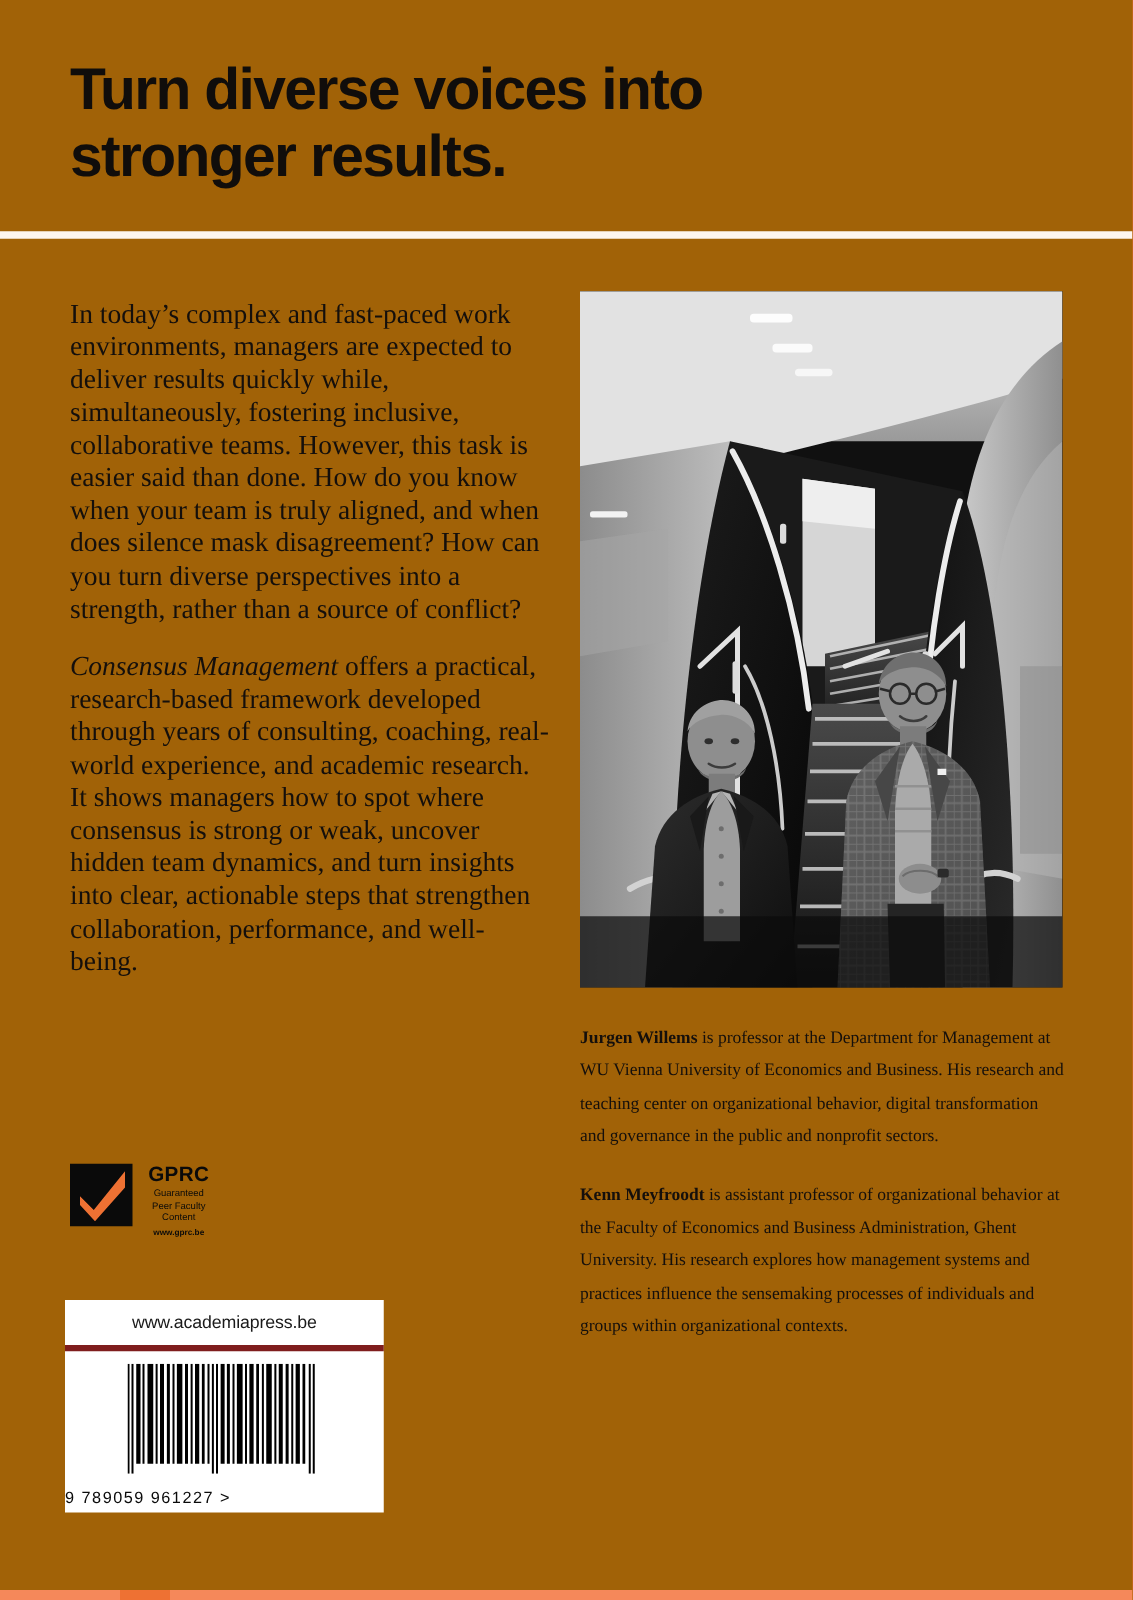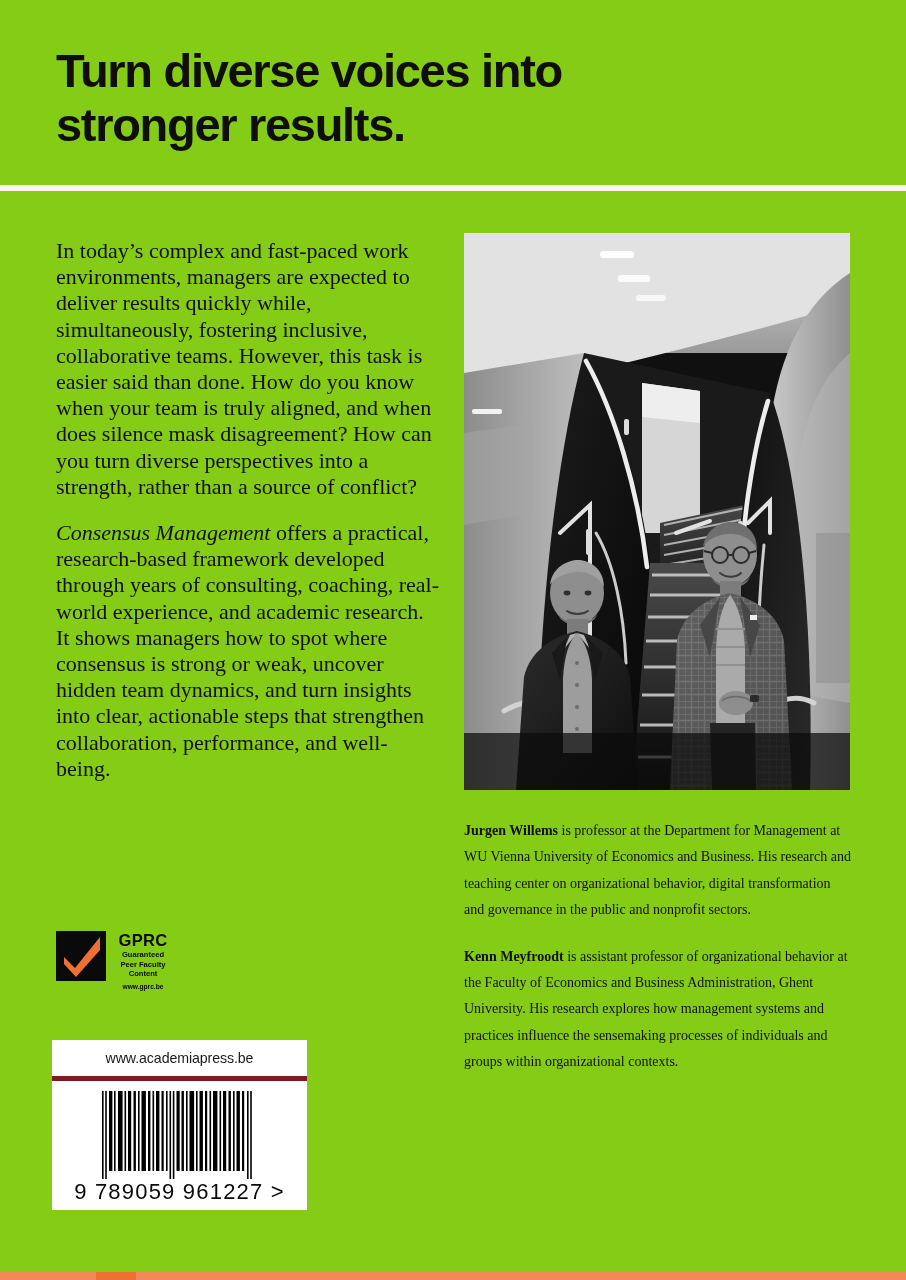--- a/index.html
+++ b/index.html
@@ -11,21 +11,21 @@
     height: 1280px;
     background: #ee7133;
     font-family: "Liberation Serif", serif;
     overflow: hidden;
     position: relative;
   }
 
   .cover {
     position: absolute;
     inset: 0;
-    background: #84cc16;
+    background: #a16207;
     padding-left: 28px;
   }
 
   
   .headline {
     position: absolute;
     left: 56px;
     top: 44px;
     width: 660px;
     font-family: "Liberation Sans", sans-serif;
@@ -121,21 +121,21 @@
   }
   .gprc-title {
     font-size: 16.5px;
     font-weight: 700;
     letter-spacing: 0.3px;
     color: #0a0a0a;
     line-height: 17px;
   }
   .gprc-sub {
     font-size: 7.6px;
-    font-weight: 700;
+    font-weight: 400;
     color: #0a0a0a;
     line-height: 9.6px;
     margin-top: 1px;
   }
   .gprc-url {
     font-size: 6.6px;
     font-weight: 700;
     color: #0a0a0a;
     margin-top: 4px;
   }
@@ -171,23 +171,23 @@
     margin: 0 auto;
     width: 155px;
     height: 88px;
     display: block;
   }
   .barcode-digits {
     position: absolute;
     left: 0;
     bottom: 10px;
     width: 100%;
-    text-align: center;
+    text-align: left;
     font-family: "Liberation Sans", sans-serif;
-    font-size: 22px;
+    font-size: 13px;
     color: #0a0a0a;
     letter-spacing: 1.2px;
   }
 
   
   .bottom-strip {
     position: absolute;
     left: 0;
     bottom: 0;
     width: 906px;

